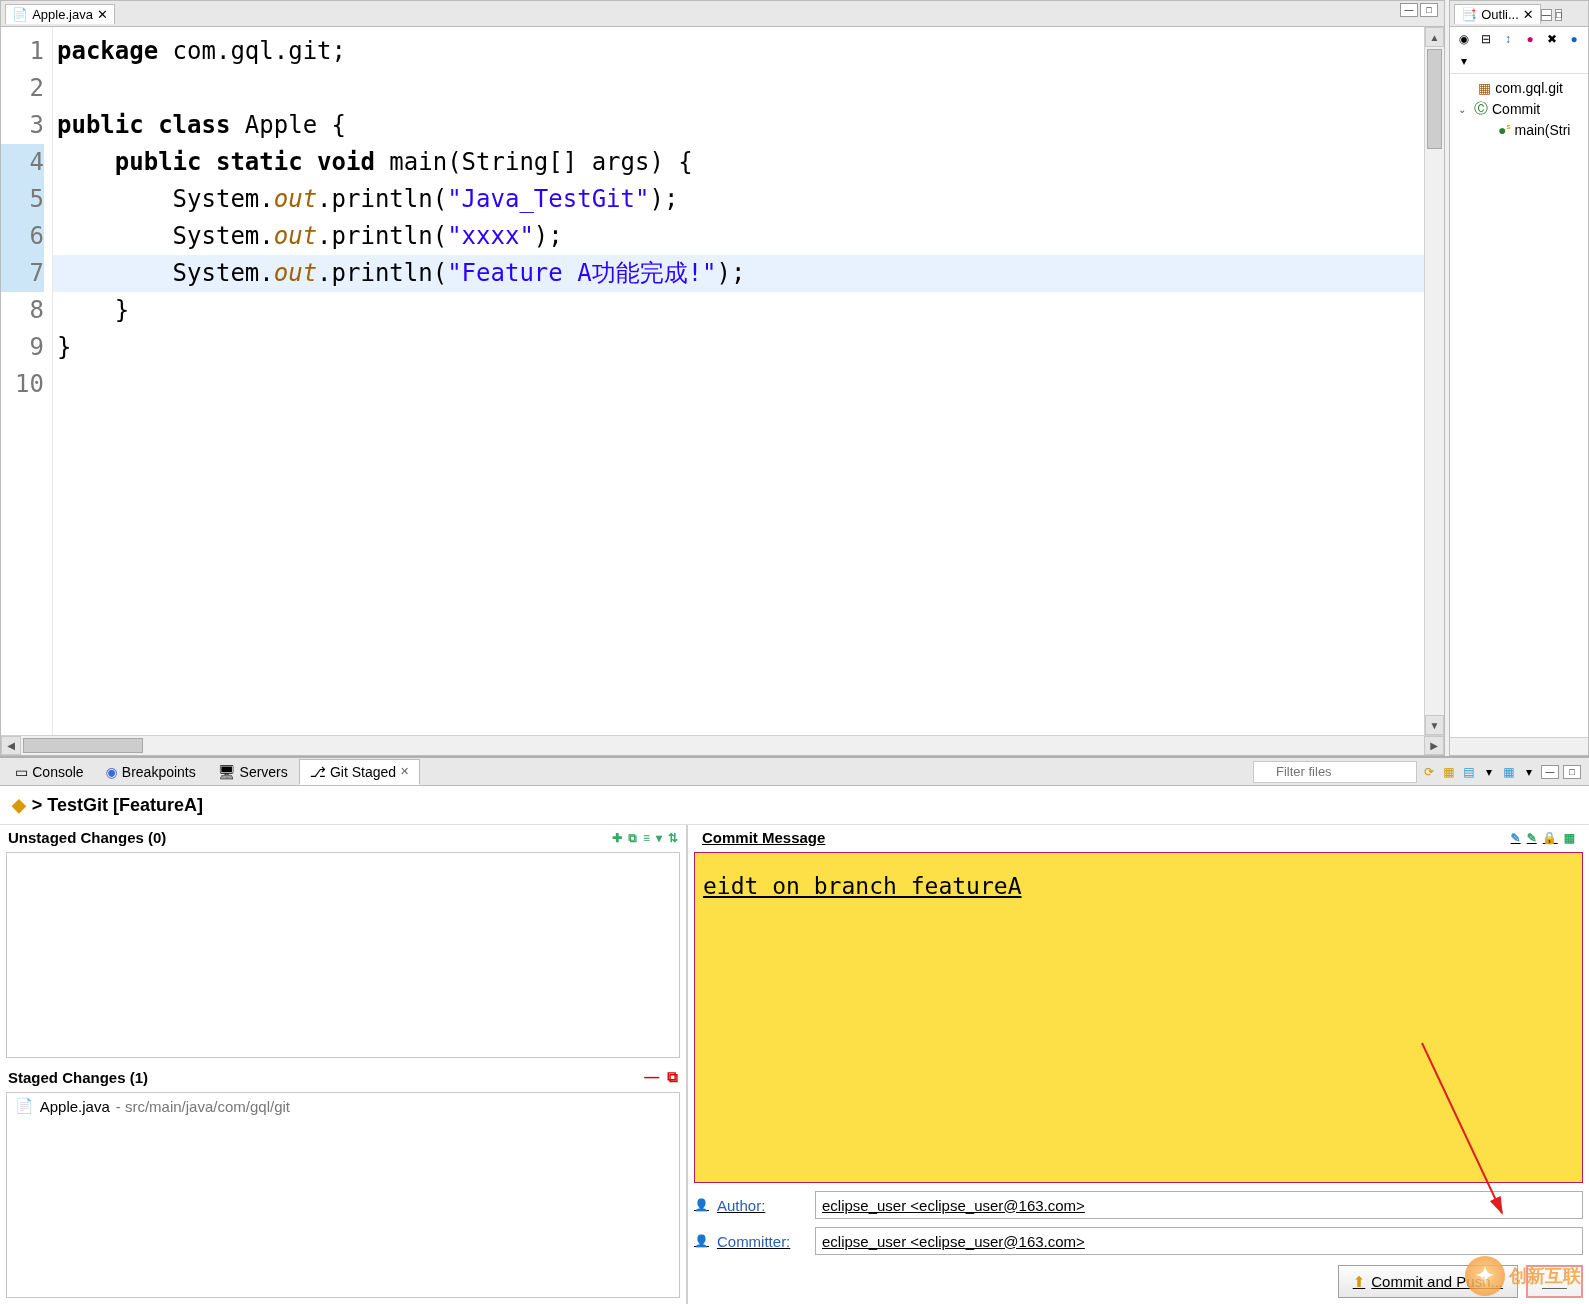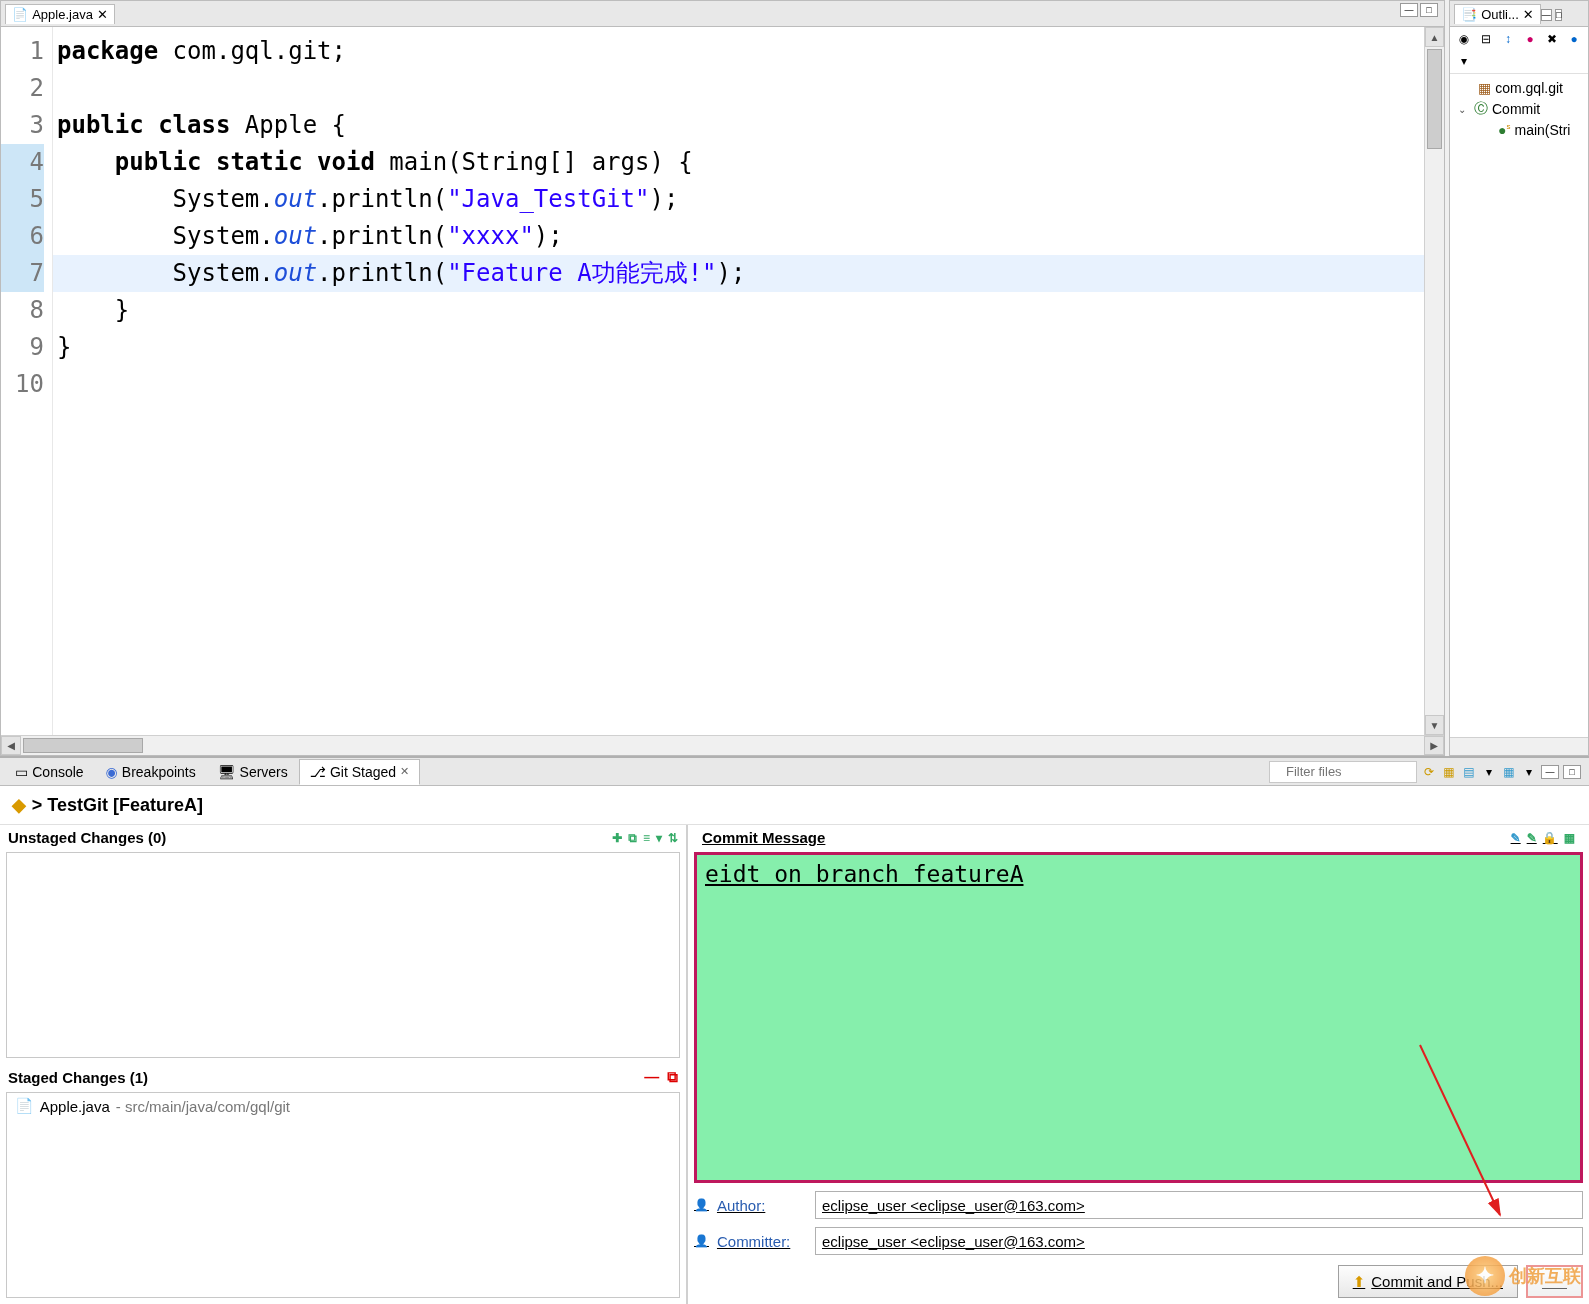--- a/index.html
+++ b/index.html
@@ -20,21 +20,21 @@
 .editor-tab { background: #fff; border: 1px solid #bcbcbc; border-bottom: none; padding: 2px 6px; font-size: 13px; display: flex; align-items: center; gap: 4px; }
 .editor-tabbar .controls { position: absolute; right: 6px; top: 2px; display: flex; gap: 2px; align-items: center; }
 .winbtn { width: 18px; height: 14px; border: 1px solid #999; background: #fff; font-size: 9px; line-height: 12px; text-align: center; cursor: pointer; }
 .editor-body { flex: 1; display: flex; overflow: hidden; position: relative; }
 .gutter { width: 52px; background: #fff; border-right: 1px solid #e8e8e8; padding-top: 6px; text-align: right; color: #787878; font-family: Consolas, monospace; font-size: 24px; line-height: 37px; padding-right: 8px; }
 .gutter .marked { background: #cde6f7; }
 .code { flex: 1; font-family: Consolas, monospace; font-size: 24px; line-height: 37px; white-space: pre; padding-top: 6px; padding-left: 4px; position: relative; }
 .code .hl-line { position: absolute; left: 0; right: 0; height: 37px; background: #e8f2fe; z-index: 0; }
 .code .ln { position: relative; z-index: 1; }
 .kw { color: #000000; font-weight: bold; }
-.field { color: #1d4ed8; font-style: italic; }
+.field { color: #a16207; font-style: italic; }
 .str { color: #2a00ff; }
 .vscroll { width: 20px; background: #f0f0f0; border-left: 1px solid #d0d0d0; position: relative; }
 .vscroll .arrow { height: 20px; text-align: center; line-height: 20px; color: #555; font-size: 10px; background: #e4e4e4; border: 1px solid #c8c8c8; cursor: pointer; }
 .vscroll .thumb { position: absolute; top: 22px; left: 2px; right: 2px; height: 100px; background: #cdcdcd; border: 1px solid #a8a8a8; }
 .hscroll { height: 20px; background: #f0f0f0; border-top: 1px solid #d0d0d0; display: flex; }
 .hscroll .arrow { width: 20px; text-align: center; line-height: 18px; color: #555; font-size: 10px; background: #e4e4e4; border: 1px solid #c8c8c8; cursor: pointer; }
 .hscroll .track { flex: 1; position: relative; }
 .hscroll .thumb { position: absolute; top: 2px; bottom: 2px; left: 2px; width: 120px; background: #cdcdcd; border: 1px solid #a8a8a8; }
 
 .outline-outer { width: 140px; background: #fff; border: 1px solid #bcbcbc; margin-left: 4px; display: flex; flex-direction: column; }
@@ -49,39 +49,39 @@
 .class-icon { color: #2e7d32; }
 .method-icon { color: #2e7d32; }
 .outline-hscroll { height: 18px; background: #f0f0f0; border-top: 1px solid #d0d0d0; }
 
 .bottom-area { flex: 1; display: flex; flex-direction: column; border-top: 2px solid #b0b0b0; }
 .bottom-tabbar { height: 28px; background: #e8e8e8; border-bottom: 1px solid #bcbcbc; display: flex; align-items: center; padding-left: 4px; gap: 0; }
 .btab { padding: 4px 10px; font-size: 14px; border: 1px solid transparent; display: flex; align-items: center; gap: 4px; cursor: pointer; }
 .btab.active { background: #fff; border: 1px solid #bcbcbc; border-bottom: 1px solid #fff; }
 .btab .xicon { font-size: 11px; color: #666; }
 .bottom-toolbar { margin-left: auto; display: flex; align-items: center; gap: 4px; padding-right: 8px; }
-.filter-input { width: 148px; height: 22px; font-size: 13px; padding: 0 6px 0 16px; border: 1px solid #c8c8c8; background: #fff; color: #888; position: relative; }
+.filter-input { width: 164px; height: 22px; font-size: 13px; padding: 0 6px 0 22px; border: 1px solid #c8c8c8; background: #fff; color: #888; position: relative; }
 .filter-wrap { position: relative; }
 .filter-wrap .mag { position: absolute; left: 6px; top: 4px; font-size: 12px; color: #888; }
 
 .staging-header { padding: 8px 12px; font-size: 18px; font-weight: bold; display: flex; align-items: center; gap: 6px; background: #fff; border-bottom: 1px solid #e0e0e0; }
 .staging-header .repo-icon { color: #d99a00; }
 .staging-body { flex: 1; display: flex; background: #fff; }
 .staging-left { width: 688px; display: flex; flex-direction: column; border-right: 2px solid #d0d0d0; }
 .panel-hdr { padding: 4px 8px; font-size: 15px; font-weight: 600; background: #fff; display: flex; align-items: center; }
 .panel-hdr .actions { margin-left: auto; display: flex; gap: 6px; }
 .panel-hdr .actions span { cursor: pointer; color: #3a6; font-size: 12px; }
 .unstaged-list { flex: 1; border: 1px solid #c8c8c8; margin: 2px 6px 6px 6px; background: #fff; overflow: auto; }
 .staged-list { flex: 1; border: 1px solid #c8c8c8; margin: 2px 6px 6px 6px; background: #fff; overflow: auto; }
 .file-row { padding: 4px 8px; font-size: 15px; display: flex; align-items: center; gap: 6px; }
 .file-row .ficon { color: #888; }
 .file-row .fpath { color: #777; }
 
 .staging-right { flex: 1; display: flex; flex-direction: column; padding: 0 6px 6px 6px; text-decoration: underline; }
-.commit-msg-box { flex: 1; border: 3px solid #be185d; margin-top: 2px; font-family: Consolas, monospace; font-size: 23px; padding: 6px 8px; background: #86efac; position: relative; }
+.commit-msg-box { flex: 1; border: 1px solid #be185d; margin-top: 2px; font-family: Consolas, monospace; font-size: 23px; padding: 20px 8px; background: #fde047; position: relative; }
 .annotation { position: absolute; right: 40px; top: 140px; color: #e02020; font-family: "SimSun","Songti SC",serif; font-size: 24px; pointer-events: none; }
 .arrow-svg { position: absolute; right: 60px; top: 180px; pointer-events: none; }
 .author-row { display: flex; align-items: center; gap: 8px; margin-top: 8px; }
 .author-row label { font-size: 15px; width: 90px; }
 .author-row input { flex: 1; height: 28px; font-size: 15px; padding: 0 6px; border: 1px solid #b0b0b0; }
 .commit-btns { display: flex; justify-content: flex-end; gap: 8px; margin-top: 10px; }
 .btn { border: 1px solid #a0a0a0; background: linear-gradient(#fdfdfd,#e8e8e8); padding: 6px 14px; font-size: 15px; cursor: pointer; display: flex; align-items: center; gap: 6px; }
 .btn .push-icon { color: #d99a00; }
 .btn.secondary { opacity: 0.6; border: 2px solid #e05050; }
 .watermark { position: absolute; right: 8px; bottom: 8px; font-size: 18px; color: #f0a040; font-weight: bold; opacity: 0.85; display: flex; align-items: center; gap: 4px; }

